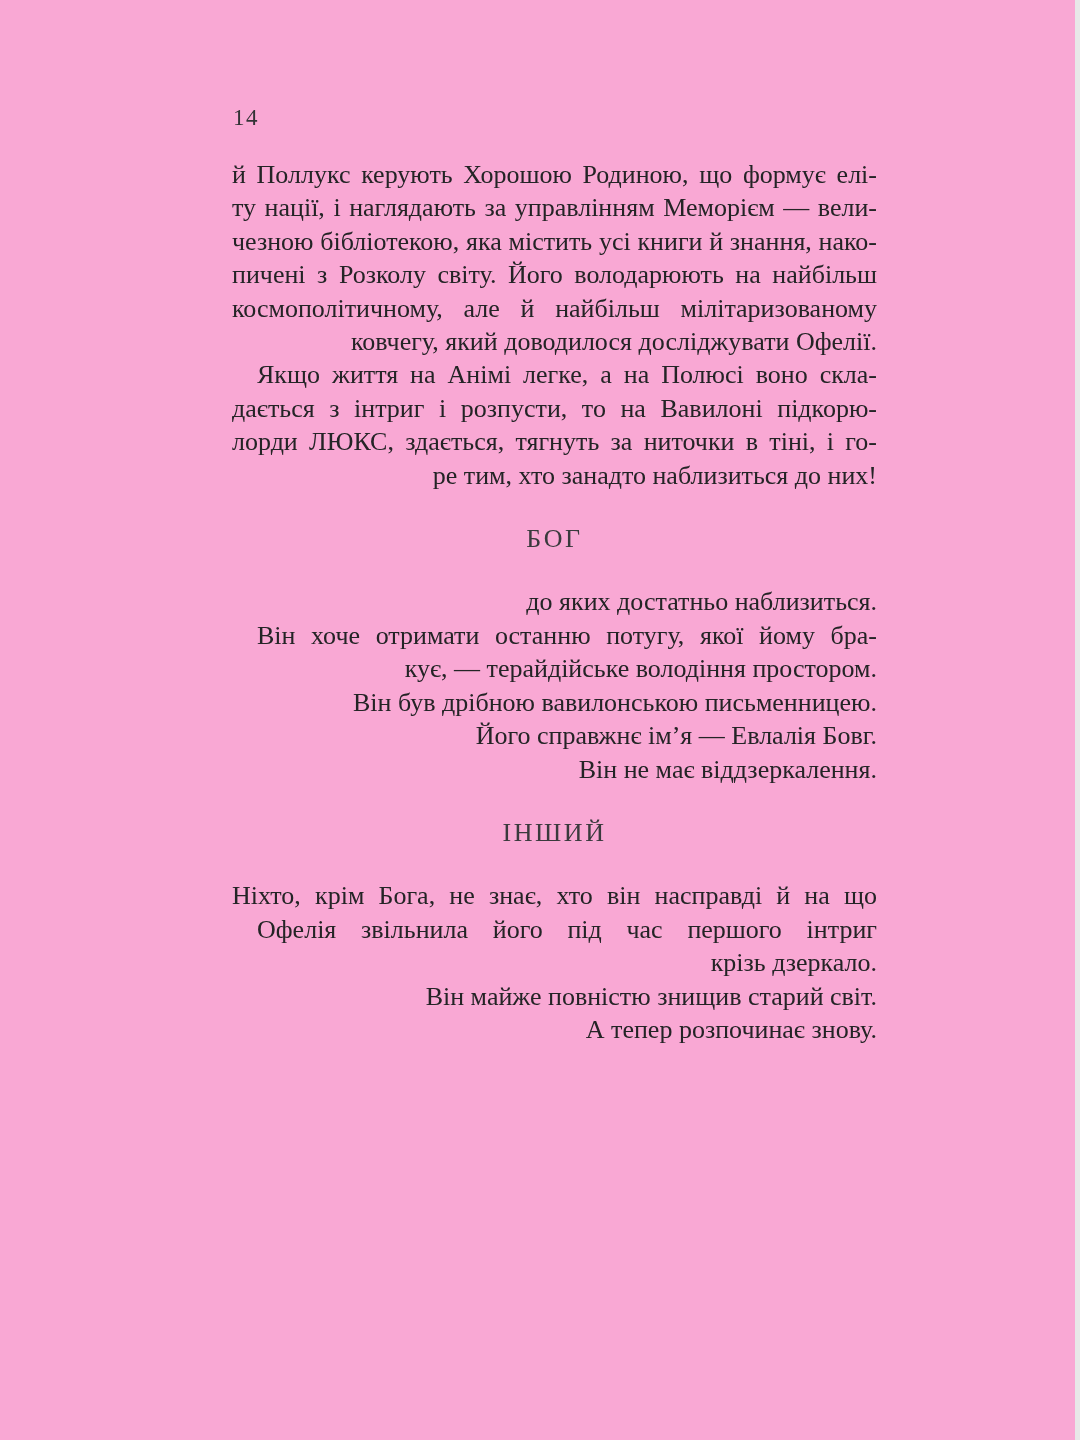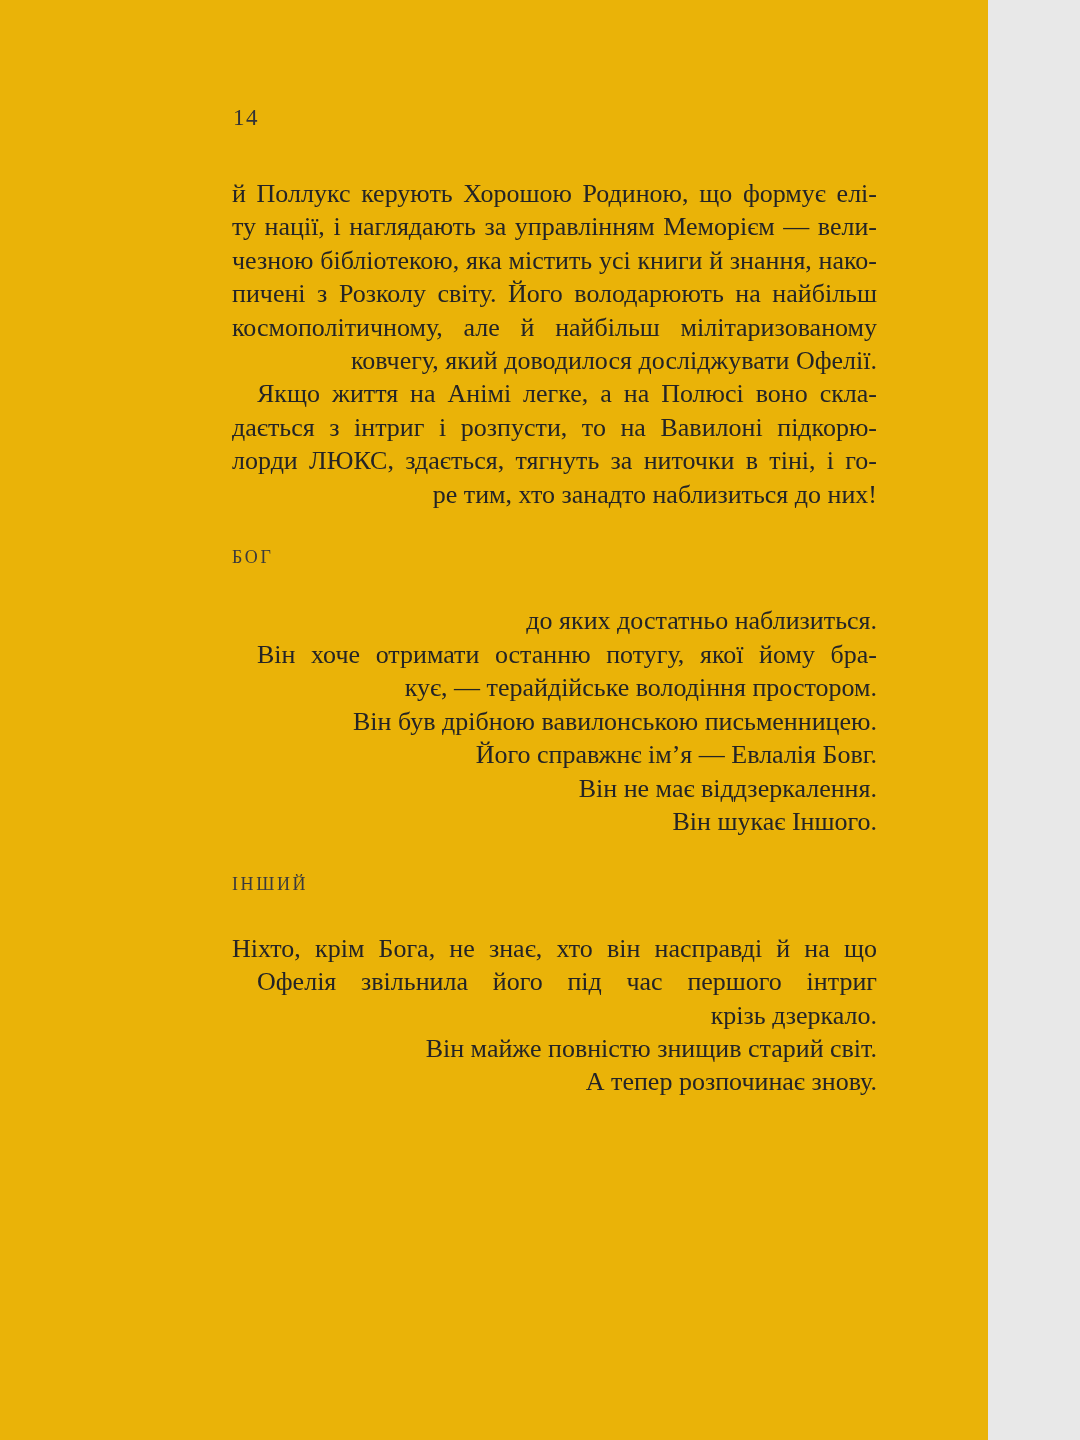--- a/index.html
+++ b/index.html
@@ -1,52 +1,52 @@
 <!DOCTYPE html>
 <html lang="uk"><head>
 <meta charset="utf-8">
 <style>
   html,body{margin:0;padding:0;background:#e8e8e8;}
   .page{
     position:relative;
-    width:988px;height:1440px;
-    background:#eab308;
+    width:1075px;height:1440px;
+    background:#f9a8d4;
     font-family:"Liberation Serif", "DejaVu Serif", serif;
     color:#242426;
     overflow:hidden;
   }
   .page-number{
     position:absolute;
     left:233px;top:104px;
     font-size:23px;line-height:27px;
     letter-spacing:1.5px;
     color:#333336;
   }
   .text-body{
     position:absolute;
-    left:232px;top:177px;
+    left:232px;top:158px;
     width:645px;
     font-size:26px;
     line-height:33.4px;
   }
   .pline{
     text-align:justify;
     text-align-last:justify;
   }
   .pline.end{
     text-align:right;
     text-align-last:auto;
   }
   .pline.ind{
     text-indent:25px;
   }
   .heading{
     margin:30px 0;
-    text-align:left;
-    font-size:18px;
+    text-align:center;
+    font-size:26px;
     line-height:33.4px;
     letter-spacing:2.6px;
     color:#3a3a3d;
   }
 </style>
 </head>
 <body>
 
 <div class="page">
   <div class="page-number">14</div>
@@ -61,21 +61,20 @@
       <div class="pline" style="">дається з інтриг і розпусти, то на Вавилоні підкорю-</div>
       <div class="pline" style="">лорди ЛЮКС, здається, тягнуть за ниточки в тіні, і го-</div>
       <div class="pline end" style="">ре тим, хто занадто наблизиться до них!</div>
       <div class="heading">БОГ</div>
       <div class="pline end" style="">до яких достатньо наблизиться.</div>
       <div class="pline ind" style="">Він хоче отримати останню потугу, якої йому бра-</div>
       <div class="pline end" style="">кує, — терайдійське володіння простором.</div>
       <div class="pline end ind" style="">Він був дрібною вавилонською письменницею.</div>
       <div class="pline end ind" style="">Його справжнє ім’я — Евлалія Бовг.</div>
       <div class="pline end ind" style="">Він не має віддзеркалення.</div>
-      <div class="pline end ind" style="">Він шукає Іншого.</div>
       <div class="heading">ІНШИЙ</div>
       <div class="pline" style="">Ніхто, крім Бога, не знає, хто він насправді й на що</div>
       <div class="pline ind" style="">Офелія звільнила його під час першого інтриг</div>
       <div class="pline end" style="">крізь дзеркало.</div>
       <div class="pline end ind" style="">Він майже повністю знищив старий світ.</div>
       <div class="pline end ind" style="">А тепер розпочинає знову.</div>
     </div>
 </div>
 
 </body></html>

